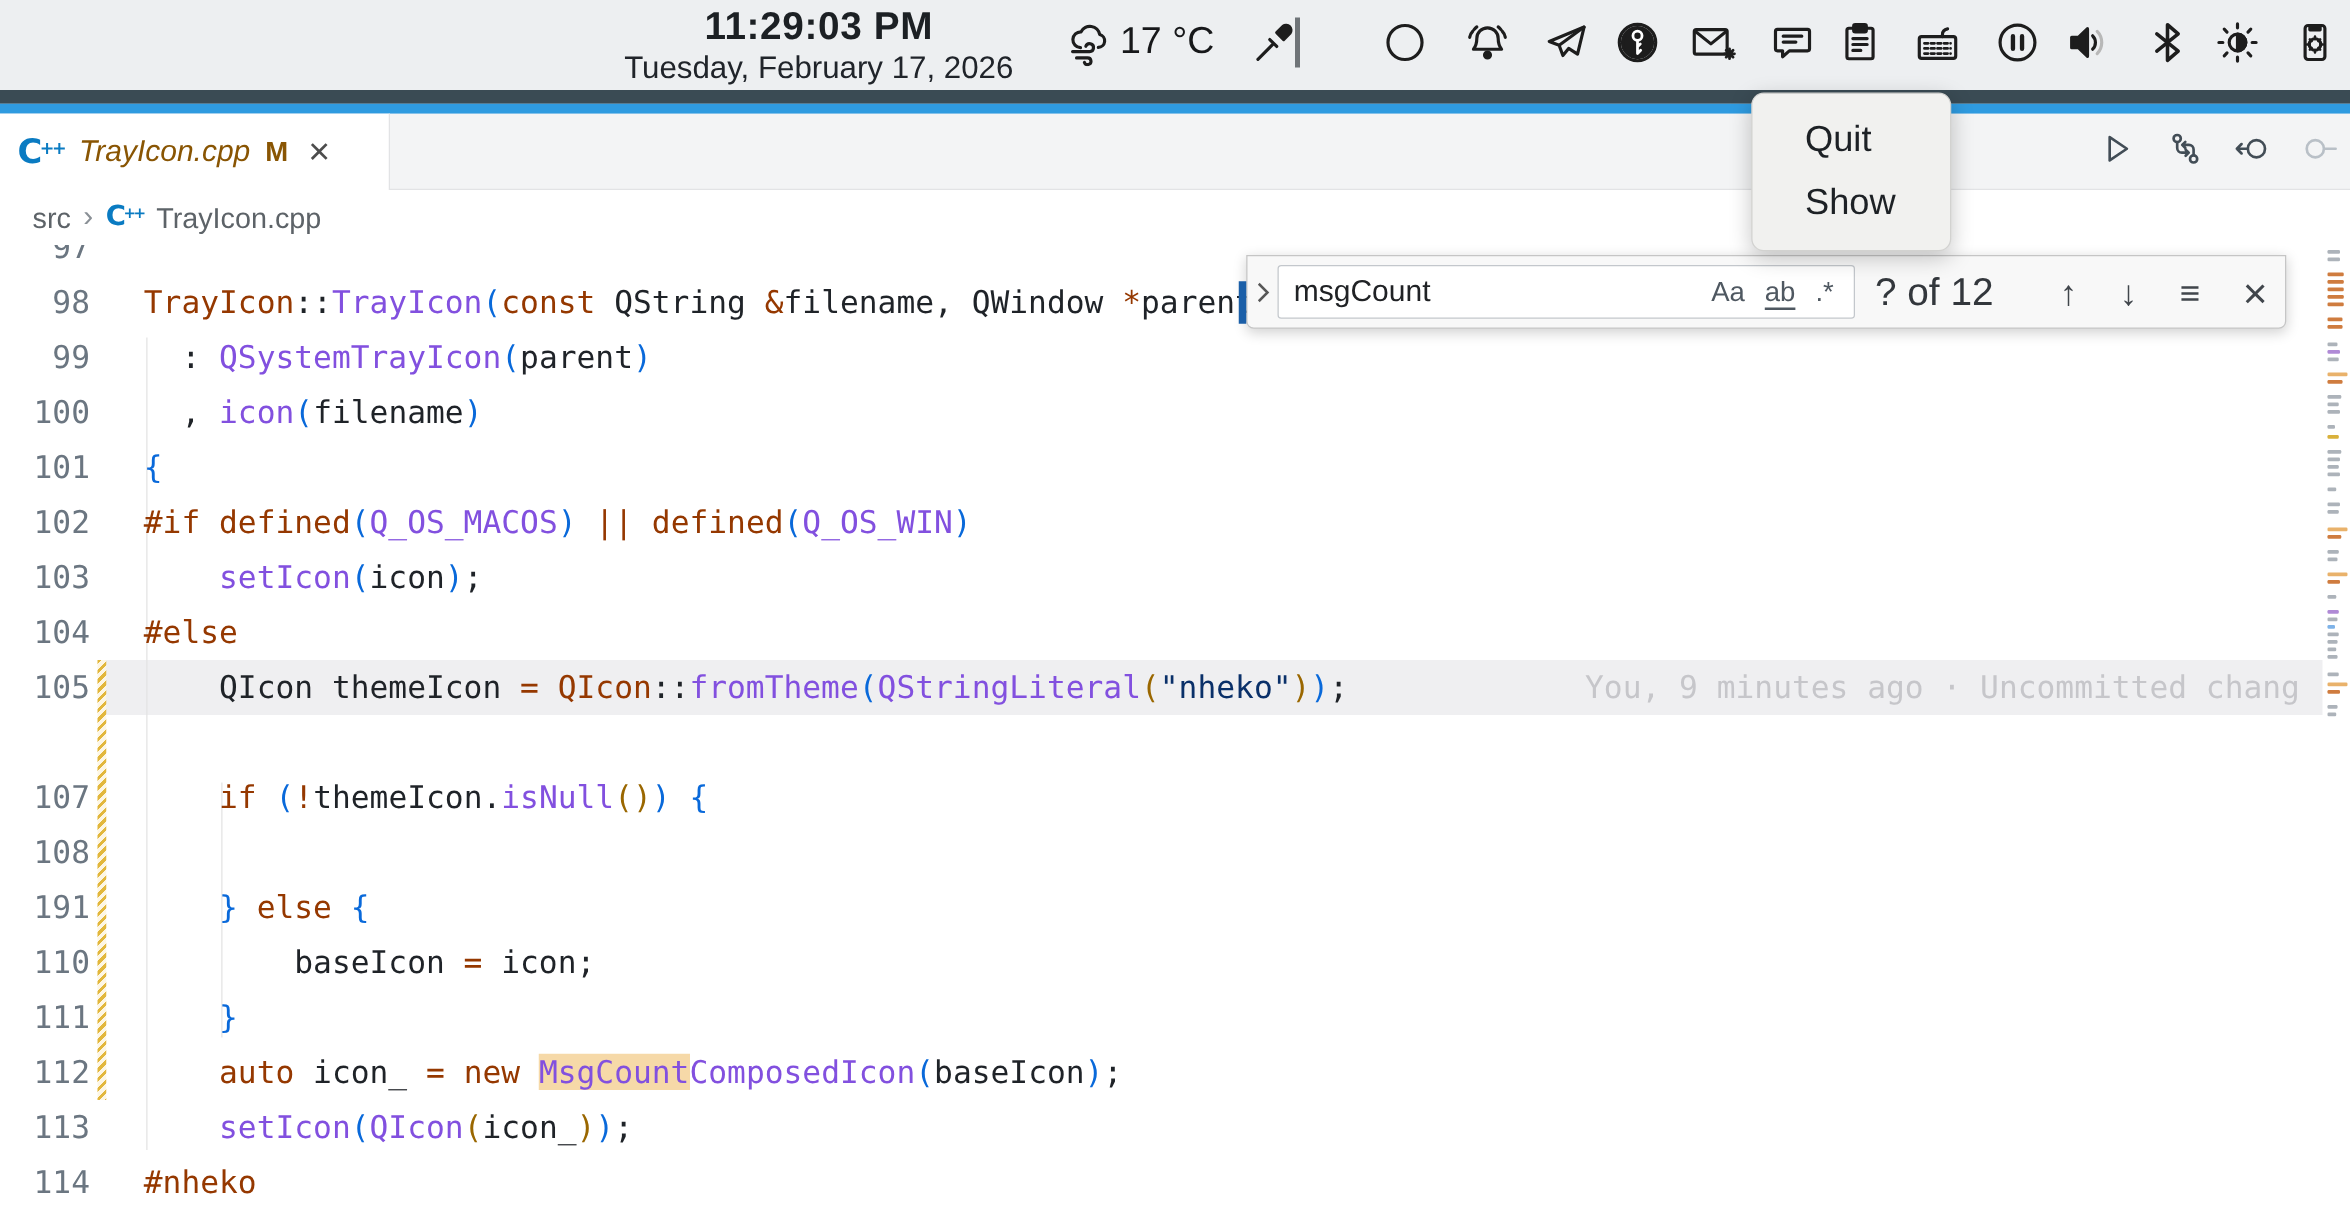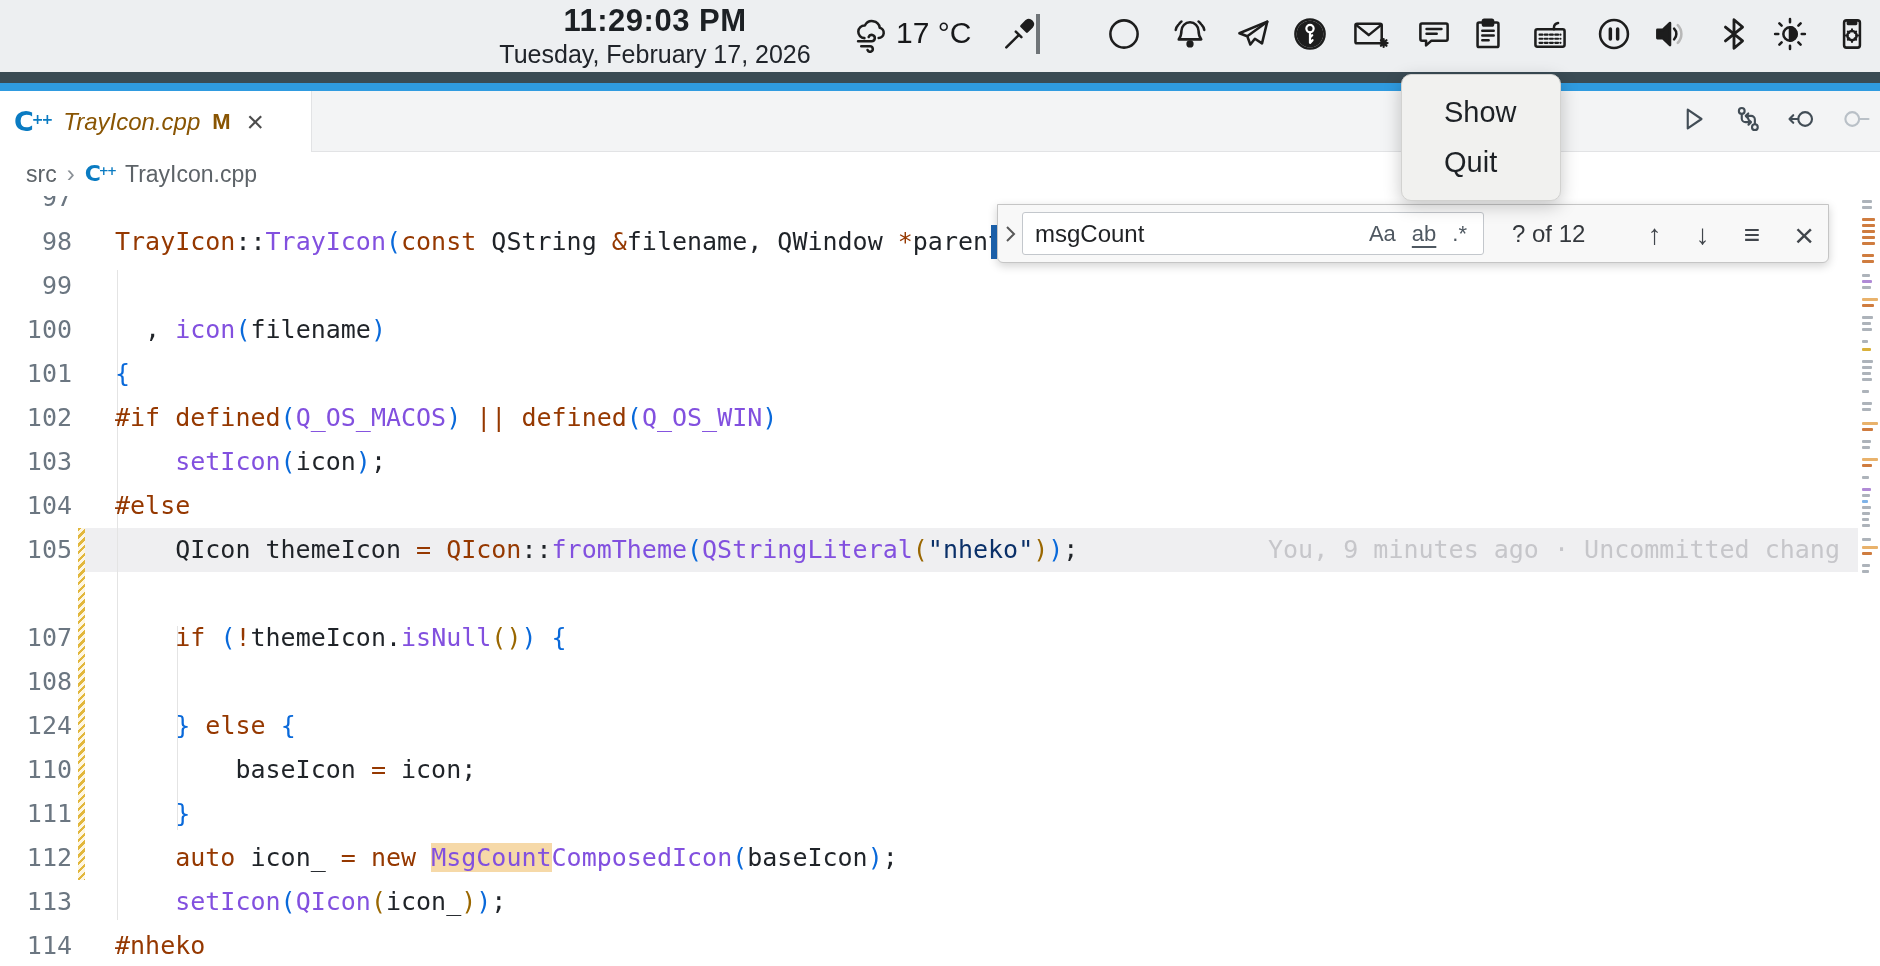--- a/index.html
+++ b/index.html
@@ -71,21 +71,21 @@
          z-index:40;display:flex;align-items:center;}
   #find-sash{position:absolute;left:-7px;top:20px;width:6px;height:34px;background:#1b5fa8;}
   #find-chev{width:24px;display:flex;justify-content:center;}
   #find-chev svg{width:16px;height:22px;stroke:#585858;fill:none;stroke-width:2;}
   #find-input-box{position:relative;width:462px;height:43px;background:#fff;
                   border:1px solid #c3c7cc;border-radius:3px;display:flex;align-items:center;}
   #find-input{border:none;outline:none;font-size:24px;width:240px;padding-left:12px;
               font-family:"Liberation Sans",sans-serif;color:#202225;background:transparent;}
   .find-toggle{color:#4f5archive861;color:#4f5861;font-size:22px;margin-right:16px;}
   #tg-word{text-decoration:underline;text-underline-offset:5px;}
-  #find-results{font-size:24px;color:#33373c;margin-left:28px;width:120px;}
+  #find-results{font-size:31px;color:#33373c;margin-left:16px;width:120px;}
   #find-btns{position:absolute;right:14px;top:0;height:59px;display:flex;align-items:center;gap:34px;}
   .fbtn{font-size:28px;color:#41464c;line-height:1;}
   .fbtn.x{font-size:34px;}
 
   
   #traymenu{position:absolute;left:1401px;top:74px;width:160px;height:127px;background:#f1f1ef;
             border:1px solid #d2d2d0;border-radius:10px;box-shadow:0 5px 18px rgba(0,0,0,.22);
             z-index:60;padding-top:12px;}
   .menu-item{height:50px;display:flex;align-items:center;padding-left:42px;font-size:29px;color:#1d2125;}
 
@@ -260,30 +260,30 @@
     <span class="crumb-file">TrayIcon.cpp</span>
   </div>
 
   <div id="code">
       <div id="curline" style="top:332px"></div>
       <div id="gutter-mod" style="top:332px;height:352px"></div>
       <div class="iguide" style="left:117px;top:74px;height:650px"></div>
       <div class="iguide" style="left:177px;top:430px;height:204px"></div>
       <div class="crow" style="top:-20px"><span class="lnum">97</span><span class="ctext"></span></div>
       <div class="crow" style="top:24px"><span class="lnum">98</span><span class="ctext"><span class="tk-k">TrayIcon</span><span class="tk-t">::</span><span class="tk-f">TrayIcon</span><span class="tk-b1">(</span><span class="tk-k">const</span><span class="tk-t"> QString </span><span class="tk-k">&amp;</span><span class="tk-t">filename, QWindow </span><span class="tk-k">*</span><span class="tk-t">parent</span><span class="tk-b1">)</span></span></div>
-      <div class="crow" style="top:68px"><span class="lnum">99</span></div>
+      <div class="crow" style="top:68px"><span class="lnum">99</span><span class="ctext"><span class="tk-t">  : </span><span class="tk-f">QSystemTrayIcon</span><span class="tk-b1">(</span><span class="tk-t">parent</span><span class="tk-b1">)</span></span></div>
       <div class="crow" style="top:112px"><span class="lnum">100</span><span class="ctext"><span class="tk-t">  , </span><span class="tk-f">icon</span><span class="tk-b1">(</span><span class="tk-t">filename</span><span class="tk-b1">)</span></span></div>
       <div class="crow" style="top:156px"><span class="lnum">101</span><span class="ctext"><span class="tk-b1">{</span></span></div>
       <div class="crow" style="top:200px"><span class="lnum">102</span><span class="ctext"><span class="tk-k">#if defined</span><span class="tk-b1">(</span><span class="tk-f">Q_OS_MACOS</span><span class="tk-b1">)</span><span class="tk-t"> </span><span class="tk-k">||</span><span class="tk-t"> </span><span class="tk-k">defined</span><span class="tk-b1">(</span><span class="tk-f">Q_OS_WIN</span><span class="tk-b1">)</span></span></div>
       <div class="crow" style="top:244px"><span class="lnum">103</span><span class="ctext"><span class="tk-t">    </span><span class="tk-f">setIcon</span><span class="tk-b1">(</span><span class="tk-t">icon</span><span class="tk-b1">)</span><span class="tk-t">;</span></span></div>
       <div class="crow" style="top:288px"><span class="lnum">104</span><span class="ctext"><span class="tk-k">#else</span></span></div>
       <div class="crow" style="top:332px"><span class="lnum">105</span><span class="ctext"><span class="tk-t">    QIcon themeIcon </span><span class="tk-k">=</span><span class="tk-t"> </span><span class="tk-k">QIcon</span><span class="tk-t">::</span><span class="tk-f">fromTheme</span><span class="tk-b1">(</span><span class="tk-f">QStringLiteral</span><span class="tk-b2">(</span><span class="tk-s">"nheko"</span><span class="tk-b2">)</span><span class="tk-b1">)</span><span class="tk-t">;</span></span><span id="blame">You, 9 minutes ago · Uncommitted chang</span></div>
       <div class="crow" style="top:420px"><span class="lnum">107</span><span class="ctext"><span class="tk-t">    </span><span class="tk-k">if</span><span class="tk-t"> </span><span class="tk-b1">(</span><span class="tk-k">!</span><span class="tk-t">themeIcon.</span><span class="tk-f">isNull</span><span class="tk-b2">(</span><span class="tk-b2">)</span><span class="tk-b1">)</span><span class="tk-t"> </span><span class="tk-b1">{</span></span></div>
       <div class="crow" style="top:464px"><span class="lnum">108</span></div>
-      <div class="crow" style="top:508px"><span class="lnum">124</span><span class="ctext"><span class="tk-t">    </span><span class="tk-b1">}</span><span class="tk-t"> </span><span class="tk-k">else</span><span class="tk-t"> </span><span class="tk-b1">{</span></span></div>
+      <div class="crow" style="top:508px"><span class="lnum">191</span><span class="ctext"><span class="tk-t">    </span><span class="tk-b1">}</span><span class="tk-t"> </span><span class="tk-k">else</span><span class="tk-t"> </span><span class="tk-b1">{</span></span></div>
       <div class="crow" style="top:552px"><span class="lnum">110</span><span class="ctext"><span class="tk-t">        baseIcon </span><span class="tk-k">=</span><span class="tk-t"> icon;</span></span></div>
       <div class="crow" style="top:596px"><span class="lnum">111</span><span class="ctext"><span class="tk-t">    </span><span class="tk-b1">}</span></span></div>
       <div class="crow" style="top:640px"><span class="lnum">112</span><span class="ctext"><span class="tk-t">    </span><span class="tk-k">auto</span><span class="tk-t"> icon_ </span><span class="tk-k">=</span><span class="tk-t"> </span><span class="tk-k">new</span><span class="tk-t"> </span><span class="tk-f match">MsgCount</span><span class="tk-f">ComposedIcon</span><span class="tk-b1">(</span><span class="tk-t">baseIcon</span><span class="tk-b1">)</span><span class="tk-t">;</span></span></div>
       <div class="crow" style="top:684px"><span class="lnum">113</span><span class="ctext"><span class="tk-t">    </span><span class="tk-f">setIcon</span><span class="tk-b1">(</span><span class="tk-f">QIcon</span><span class="tk-b2">(</span><span class="tk-t">icon_</span><span class="tk-b2">)</span><span class="tk-b1">)</span><span class="tk-t">;</span></span></div>
       <div class="crow" style="top:728px"><span class="lnum">114</span><span class="ctext"><span class="tk-k">#nheko</span></span></div>
     </div>
 
   <div id="findw">
     <div id="find-sash"></div>
     <div id="find-chev">
@@ -301,22 +301,22 @@
     <span id="find-results">? of 12</span>
     <div id="find-btns">
       <span class="fbtn">↑</span>
       <span class="fbtn">↓</span>
       <span class="fbtn">≡</span>
       <span class="fbtn x">×</span>
     </div>
   </div>
 
   <div id="traymenu">
+    <div class="menu-item">Quit</div>
     <div class="menu-item">Show</div>
-    <div class="menu-item">Quit</div>
   </div>
 
   <div id="minimap">
       <div class="mrow" style="top:4px;width:10px;background:#adb3ba"></div>
       <div class="mrow" style="top:10px;width:10px;background:#adb3ba"></div>
       <div class="mrow" style="top:22px;width:13px;background:#cf7c3f"></div>
       <div class="mrow" style="top:28px;width:13px;background:#cf7c3f"></div>
       <div class="mrow" style="top:34px;width:13px;background:#cf7c3f"></div>
       <div class="mrow" style="top:40px;width:13px;background:#cf7c3f"></div>
       <div class="mrow" style="top:46px;width:13px;background:#cf7c3f"></div>

